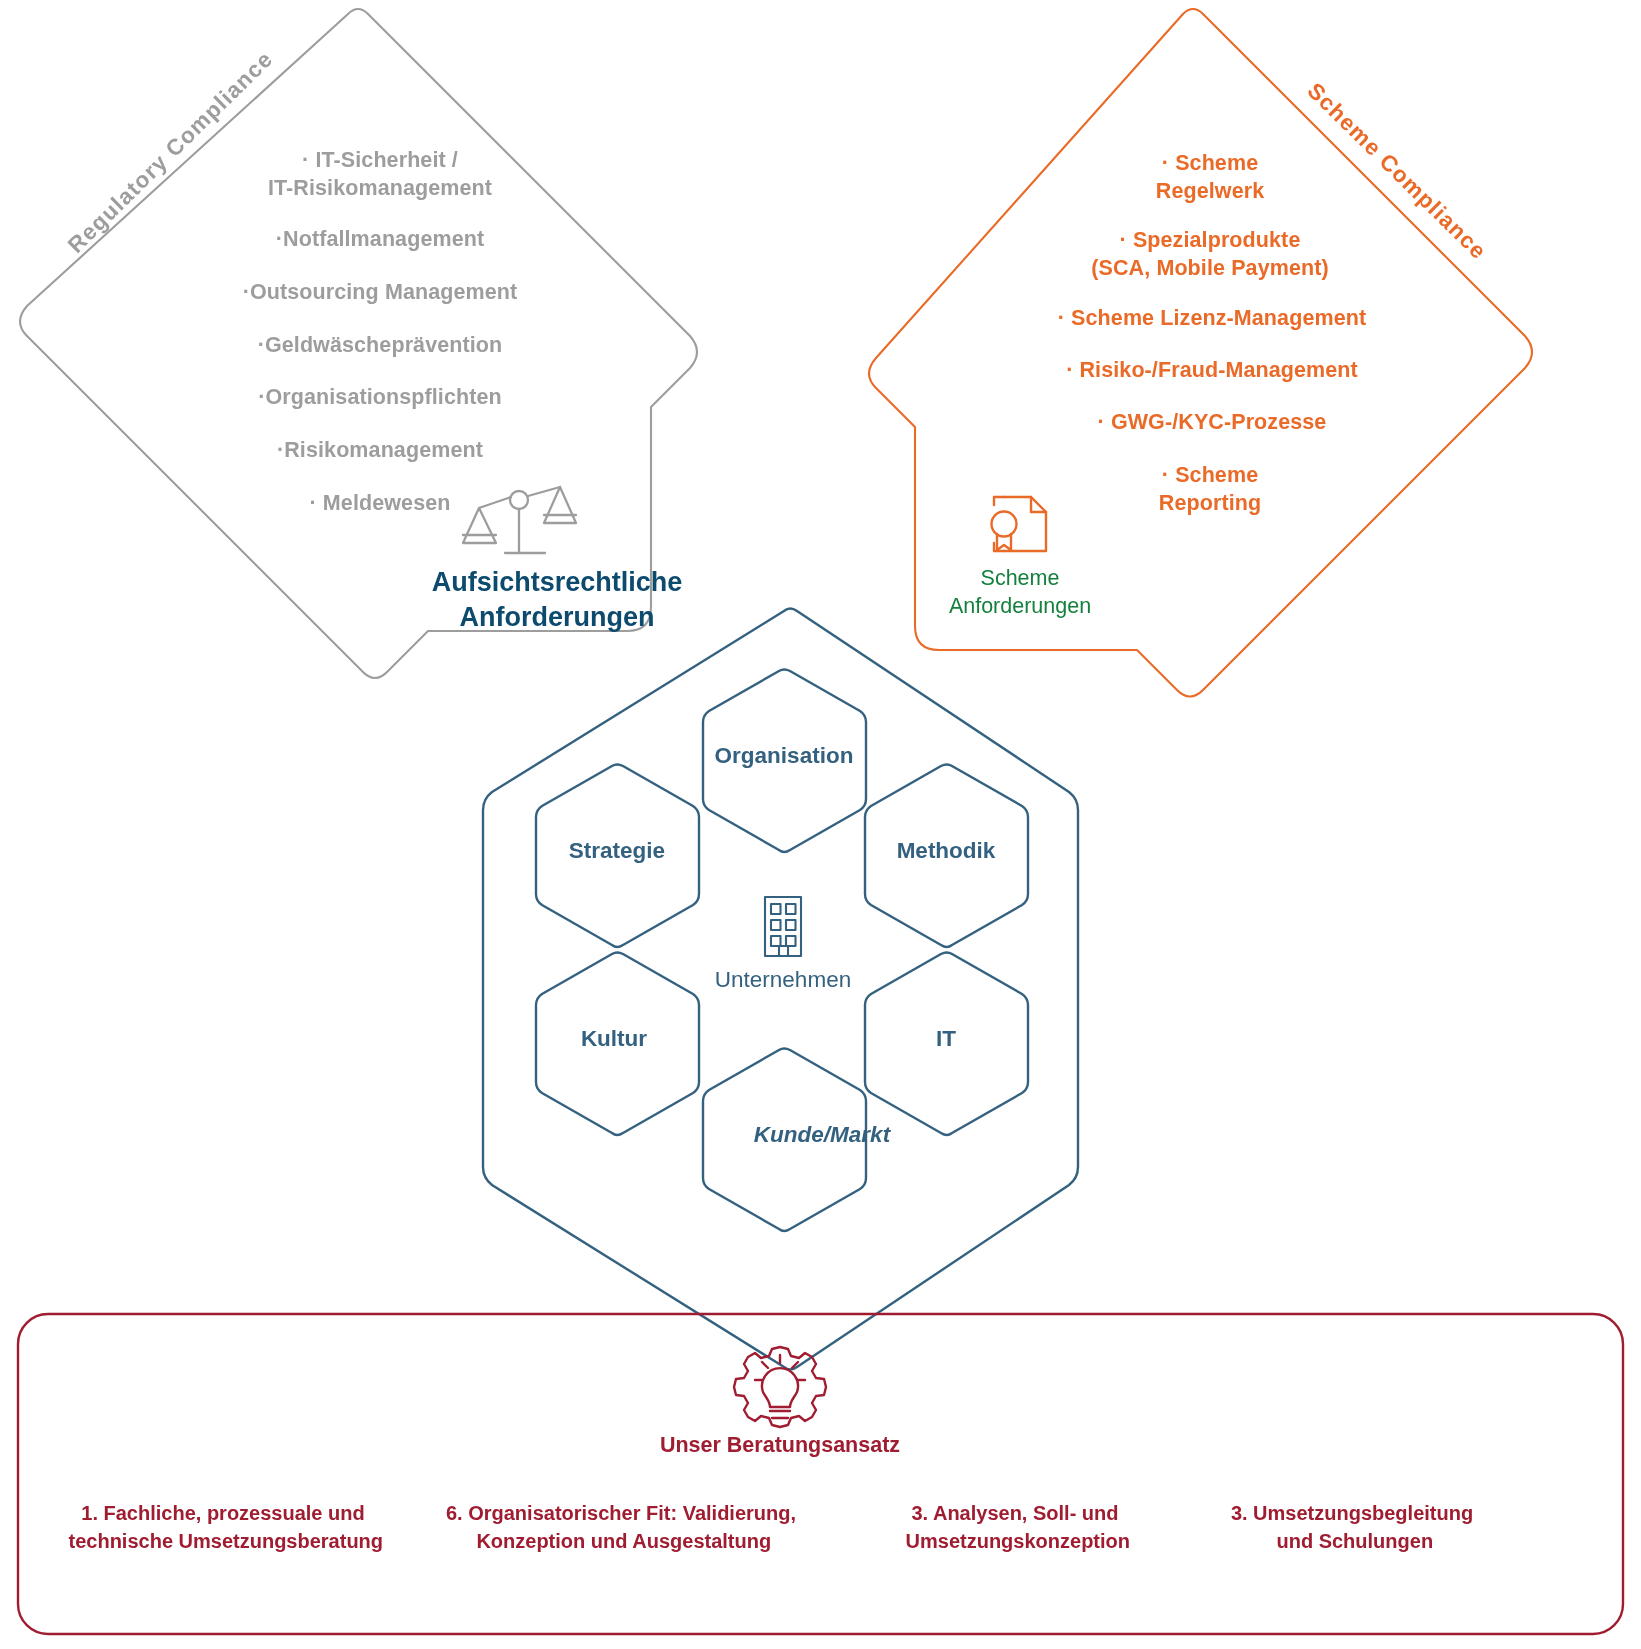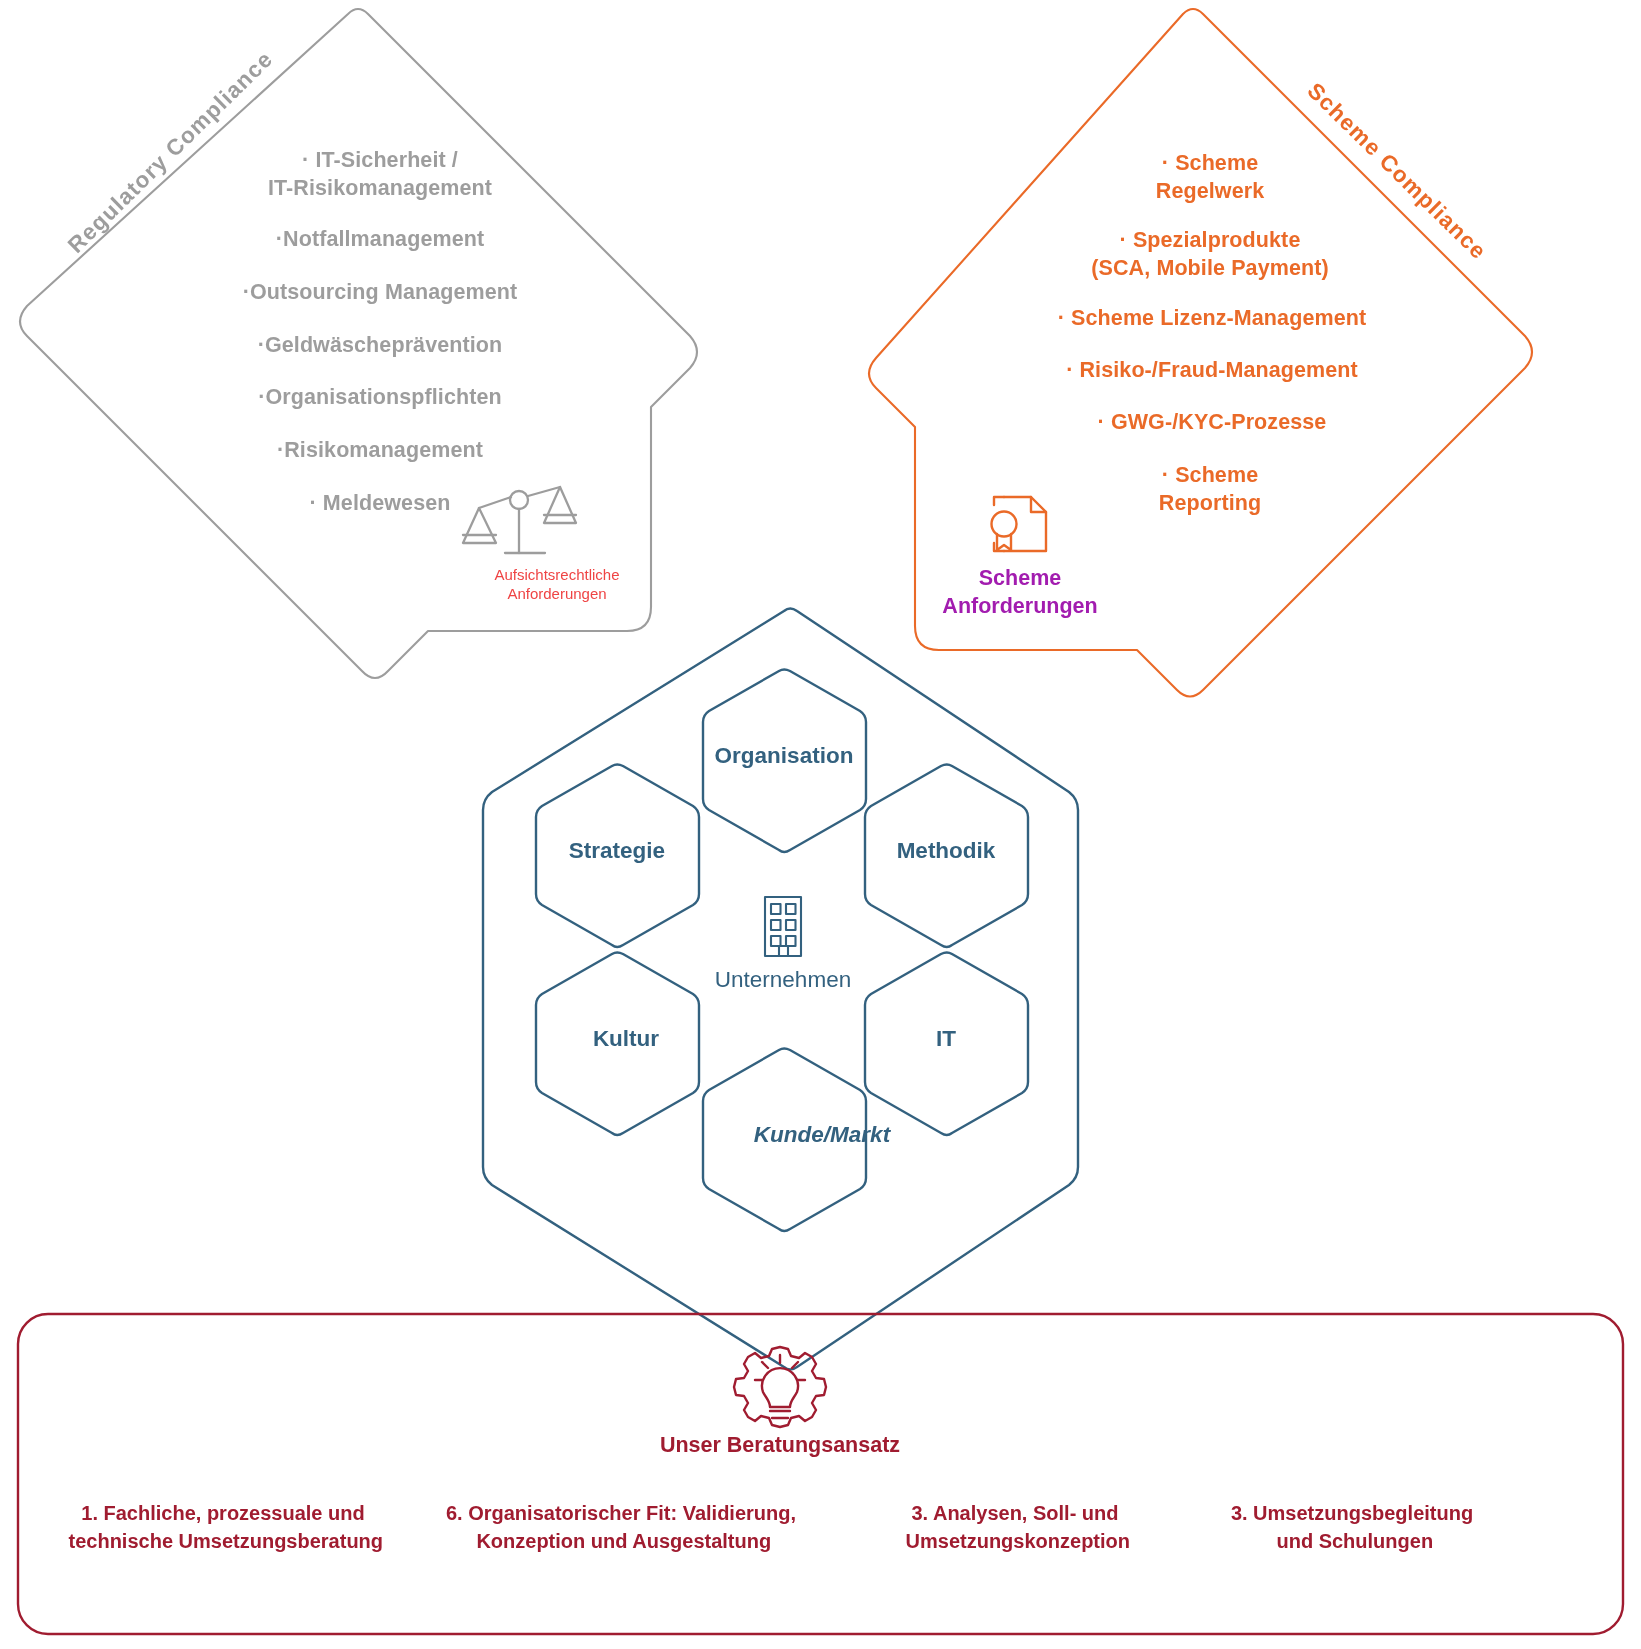--- a/index.html
+++ b/index.html
@@ -33,45 +33,45 @@
   }
 
   
   .gray-item {
     color: #9d9d9d;
     font-weight: bold;
     font-size: 21.5px;
     letter-spacing: 0.1px;
   }
   .gray-icon-label {
-    color: #ef4444;
-    font-weight: normal;
-    font-size: 15px;
+    color: #0c4a6e;
+    font-weight: bold;
+    font-size: 27px;
   }
   .rot-label-left {
     position: absolute;
     color: #9d9d9d;
     font-weight: bold;
     font-size: 22.5px;
     letter-spacing: 1.2px;
     transform-origin: 0 0;
     transform: rotate(-44.5deg);
     white-space: pre;
   }
 
   
   .or-item {
     color: #ea6a28;
     font-weight: bold;
     font-size: 21.5px;
     letter-spacing: 0.1px;
   }
   .or-icon-label {
-    color: #a21caf;
-    font-weight: bold;
+    color: #15803d;
+    font-weight: normal;
     font-size: 21.5px;
   }
   .rot-label-right {
     position: absolute;
     color: #ea6a28;
     font-weight: bold;
     font-size: 22.5px;
     letter-spacing: 1.2px;
     transform-origin: 0 0;
     transform: rotate(44.5deg);
@@ -248,21 +248,21 @@
   <div class="txt or-item" style="left:1010px; top:462px; width:400px;">· Scheme
 Reporting</div>
 
   <div class="txt or-icon-label" style="left:870px; top:565px; width:300px;">Scheme
 Anforderungen</div>
 
   <div class="txt hex-label" style="left:684px; top:742px; width:200px;">Organisation</div>
   <div class="txt hex-label" style="left:846px; top:837px; width:200px;">Methodik</div>
   <div class="txt hex-label" style="left:846px; top:1025px; width:200px;">IT</div>
   <div class="txt hex-label" style="left:722px; top:1121px; width:200px;font-style:italic;">Kunde/Markt</div>
-  <div class="txt hex-label" style="left:526px; top:1025px; width:200px;">Kultur</div>
+  <div class="txt hex-label" style="left:514px; top:1025px; width:200px;">Kultur</div>
   <div class="txt hex-label" style="left:517px; top:837px; width:200px;">Strategie</div>
 
   <div class="txt center-label" style="left:663px; top:966px; width:240px;">Unternehmen</div>
 
   <div class="txt red-title" style="left:630px; top:1432px; width:300px;">Unser Beratungsansatz</div>
 
   <div class="txt red-step" style="left:28px; top:1500px; width:390px;">1. Fachliche, prozessuale und
  technische Umsetzungsberatung</div>
   <div class="txt red-step" style="left:421px; top:1500px; width:400px;">6. Organisatorischer Fit: Validierung,
  Konzeption und Ausgestaltung</div>

